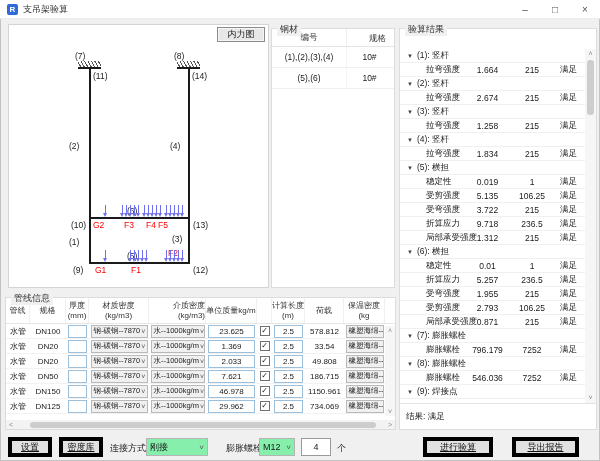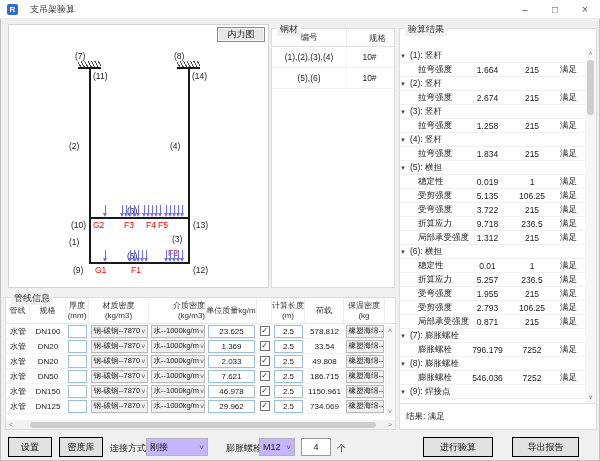--- a/index.html
+++ b/index.html
@@ -8,21 +8,21 @@
     position:relative; overflow:hidden;
     font-family:"Liberation Sans","DejaVu Sans",sans-serif;
     font-size:9px; color:#1a1a1a; background:#f0f0f0;
     box-shadow: inset 0 0 0 1px #c3c3c3;
   }
   
   .titlebar { position:absolute; left:0; top:0; right:0; height:19px; background:#fff;
     display:flex; align-items:center; padding-left:7px; border-bottom:1px solid #ececec; }
   .app-icon { width:11px; height:11px; background:#2f6bd7; color:#fff; font-size:8px; font-weight:bold;
     display:flex; align-items:center; justify-content:center; border-radius:2px; }
-  .title-text { margin-left:12px; color:#333; }
+  .title-text { margin-left:5px; color:#333; }
   .win-controls { margin-left:auto; display:flex; height:100%; }
   .win-btn { width:30px; display:flex; align-items:center; justify-content:center; color:#555; font-size:10px; }
   
   .gb { position:absolute; border:1px solid #dcdcdc; background:#fff; }
   .gb-label { position:absolute; top:-6px; left:5px; background:#f0f0f0; padding:0 3px; color:#333; }
   
   .gb-diag { left:8px; top:24px; width:261px; height:264px; border:1px solid #d4d4d4; }
   .neili-btn { position:absolute; top:2px; right:3px; width:48px; height:15px; background:#e7e7e7;
     border:1px solid #8a8a8a; box-shadow:inset 0 0 0 1px #f6f6f6; display:flex; align-items:center;
     justify-content:center; color:#222; }
@@ -50,24 +50,24 @@
   .sc1 { width:74px; text-align:center; }
   .sc2 { width:46px; text-align:center; border-left:1px solid #f5f5f5; height:100%; line-height:21px; }
   
   .gb-res { left:399px; top:28px; width:198px; height:402px; }
   .res-head { display:flex; height:20px; align-items:center; border-bottom:1px solid #e3e3e3; font-size:8.5px; color:#333; }
   .rh { text-align:center; height:100%; line-height:20px; }
   .rh1 { width:64px; } .rh2 { width:47px; border-left:1px solid #eee; } .rh3 { width:42px; border-left:1px solid #eee; }
   .rh4 { width:31px; border-left:1px solid #eee; }
   .res-rows { position:absolute; left:0; top:20px; right:11px; bottom:26px; overflow:hidden; }
   .res-row { display:flex; height:14px; align-items:center; border-bottom:1px solid #f0f0f0; font-size:8.5px; }
-  .res-group { }
+  .res-group { padding-left:7px; }
   .tree-icon { font-size:6px; color:#444; margin-right:4px; }
   .res-gname { color:#222; }
-  .res-name { width:64px; padding-left:18px; white-space:nowrap; }
+  .res-name { width:64px; padding-left:26px; white-space:nowrap; }
   .res-c { width:47px; text-align:center; } .res-l { width:42px; text-align:center; } .res-r { width:31px; text-align:center; }
   .res-summary { position:absolute; left:0; right:0; bottom:0; height:26px; border-top:1px solid #e3e3e3;
     display:flex; align-items:center; padding-left:6px; font-size:8.5px; }
   .vscroll { position:absolute; right:0; top:20px; bottom:26px; width:11px; background:#f6f6f6; }
   .vscroll .sarr { position:absolute; left:0; width:11px; height:10px; color:#8a8a8a; font-size:7px; text-align:center; line-height:10px; }
   .sarr.up { top:0; } .sarr.dn { bottom:0; }
   .vthumb { position:absolute; left:2px; width:7px; background:#cdcdcd; border-radius:3px; }
   
   .gb-pipes { left:5px; top:297px; width:391px; height:133px; }
   .p-head { display:flex; height:26px; border-bottom:1px solid #e6e6e6; font-size:8px; color:#333; }
@@ -83,24 +83,24 @@
   .p-input { width:calc(100% - 4px); height:13px; background:#fff; border:1px solid #9cc0dc;
     text-align:center; line-height:11px; font-size:8px; }
   .p-chk { width:10px; height:10px; background:#fff; border:1px solid #707070; font-size:8px; line-height:8px; text-align:center; color:#222; }
   .p-vscroll { position:absolute; right:0; top:28px; width:10px; height:90px; background:#f6f6f6; }
   .p-vscroll .sarr { position:absolute; left:0; width:10px; height:9px; color:#8a8a8a; font-size:7px; text-align:center; line-height:9px; }
   .p-hscroll { position:absolute; left:0; right:0; bottom:0; height:9px; background:#f3f3f3; display:flex; align-items:center; }
   .h-arr { width:10px; text-align:center; color:#8a8a8a; font-size:7px; }
   .h-thumb { position:absolute; left:24px; width:346px; top:1.5px; height:6px; background:#cdcdcd; border-radius:3px; }
   .h-arr.right { position:absolute; right:0; }
   
-  .btn { position:absolute; top:437px; height:20px; background:#e1e1e1; border:1px solid #000000;
-    display:flex; align-items:center; justify-content:center; color:#111; }
+  .btn { position:absolute; top:437px; height:20px; background:#e1e1e1; border:4px solid #000000;
+    display:flex; align-items:center; justify-content:center; color:#111;text-decoration:underline; }
   .flabel { position:absolute; top:442px; color:#222; }
-  .fcombo { position:absolute; top:438px; height:18px; background:#c4b5fd; border:1px solid #b5b5b5;
+  .fcombo { position:absolute; top:438px; height:18px; background:#86efac; border:1px solid #b5b5b5;
     display:flex; align-items:center; justify-content:space-between; padding:0 3px; }
   .fcombo .p-combo-arrow { font-size:8px; }
   .finput { position:absolute; top:438px; height:18px; background:#fff; border:1px solid #9a9a9a;
     text-align:center; line-height:16px; }
 </style>
 </head>
 <body>
 
 <div class="titlebar">
   <div class="app-icon">R</div>

